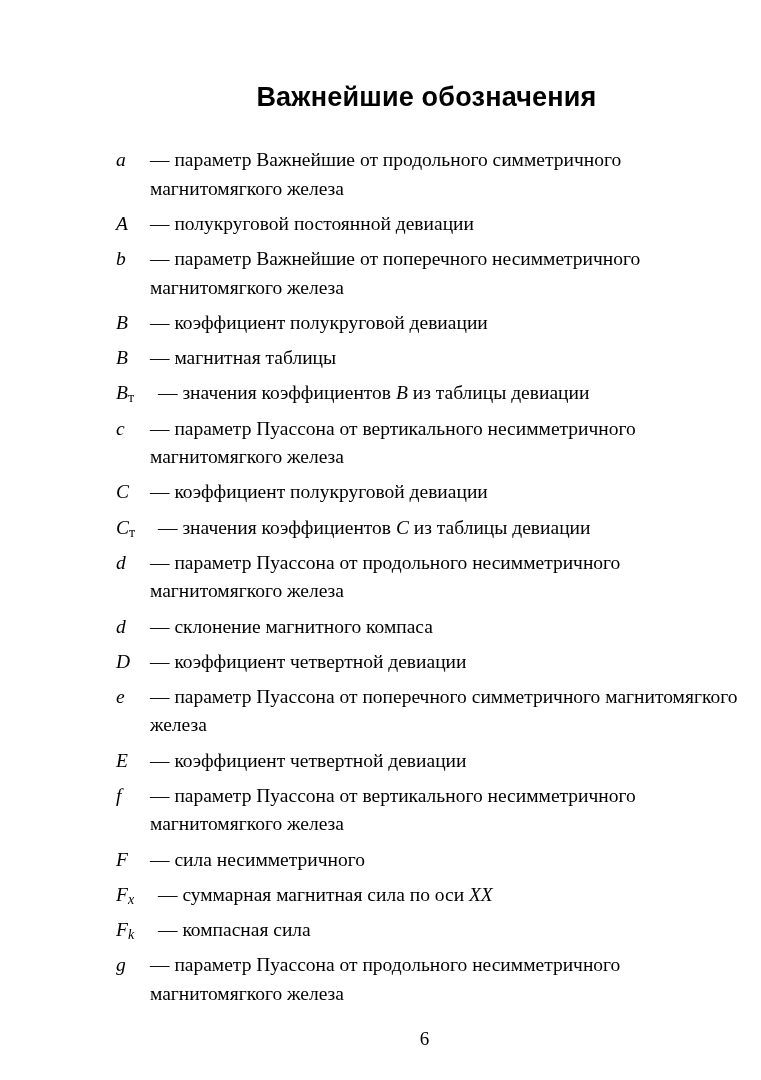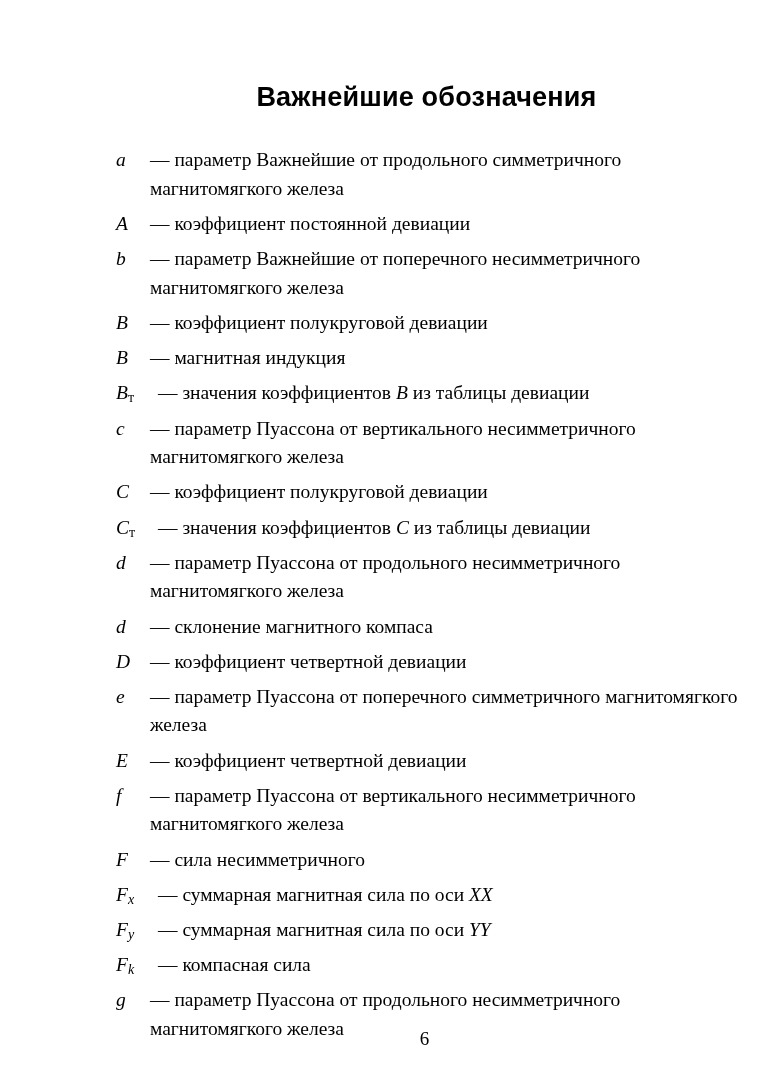--- a/index.html
+++ b/index.html
@@ -90,33 +90,33 @@
     <span class="line">Важнейшие обозначения</span>
   </div>
 
   <div class="entries">
       <div class="entry">
         <span class="sym">a</span>
         <span class="txt">— параметр Важнейшие от продольного симметричного магнитомягкого железа</span>
       </div>
       <div class="entry">
         <span class="sym">A</span>
-        <span class="txt">— коэффициент постоянной девиации</span>
+        <span class="txt">— полукруговой постоянной девиации</span>
       </div>
       <div class="entry">
         <span class="sym">b</span>
         <span class="txt">— параметр Важнейшие от поперечного несимметричного магнитомягкого железа</span>
       </div>
       <div class="entry">
         <span class="sym">B</span>
         <span class="txt">— коэффициент полукруговой девиации</span>
       </div>
       <div class="entry">
         <span class="sym">B</span>
-        <span class="txt">— магнитная индукция</span>
+        <span class="txt">— магнитная таблицы</span>
       </div>
       <div class="entry" style="padding-left: 34px;">
         <span class="sym">B<span class="sub">т</span></span>
         <span class="txt">— значения коэффициентов <i>B</i> из таблицы девиации</span>
       </div>
       <div class="entry">
         <span class="sym">c</span>
         <span class="txt">— параметр Пуассона от вертикального несимметричного магнитомягкого железа</span>
       </div>
       <div class="entry">
@@ -153,24 +153,20 @@
       </div>
       <div class="entry">
         <span class="sym">F</span>
         <span class="txt">— сила несимметричного</span>
       </div>
       <div class="entry" style="padding-left: 34px;">
         <span class="sym">F<span class="sub ital">x</span></span>
         <span class="txt">— суммарная магнитная сила по оси <i>XX</i></span>
       </div>
       <div class="entry" style="padding-left: 34px;">
-        <span class="sym">F<span class="sub ital">y</span></span>
-        <span class="txt">— суммарная магнитная сила по оси <i>YY</i></span>
-      </div>
-      <div class="entry" style="padding-left: 34px;">
         <span class="sym">F<span class="sub ital">k</span></span>
         <span class="txt">— компасная сила</span>
       </div>
       <div class="entry">
         <span class="sym">g</span>
         <span class="txt">— параметр Пуассона от продольного несимметричного магнитомягкого железа</span>
       </div>
     </div>
 
   <div class="pagenum">6</div>

